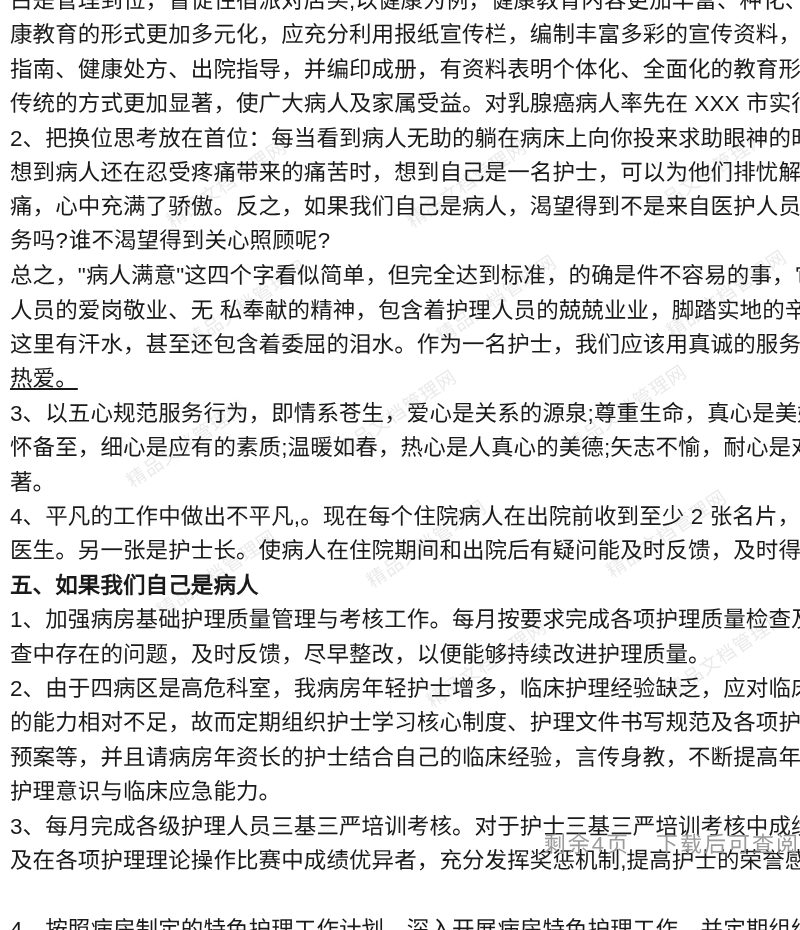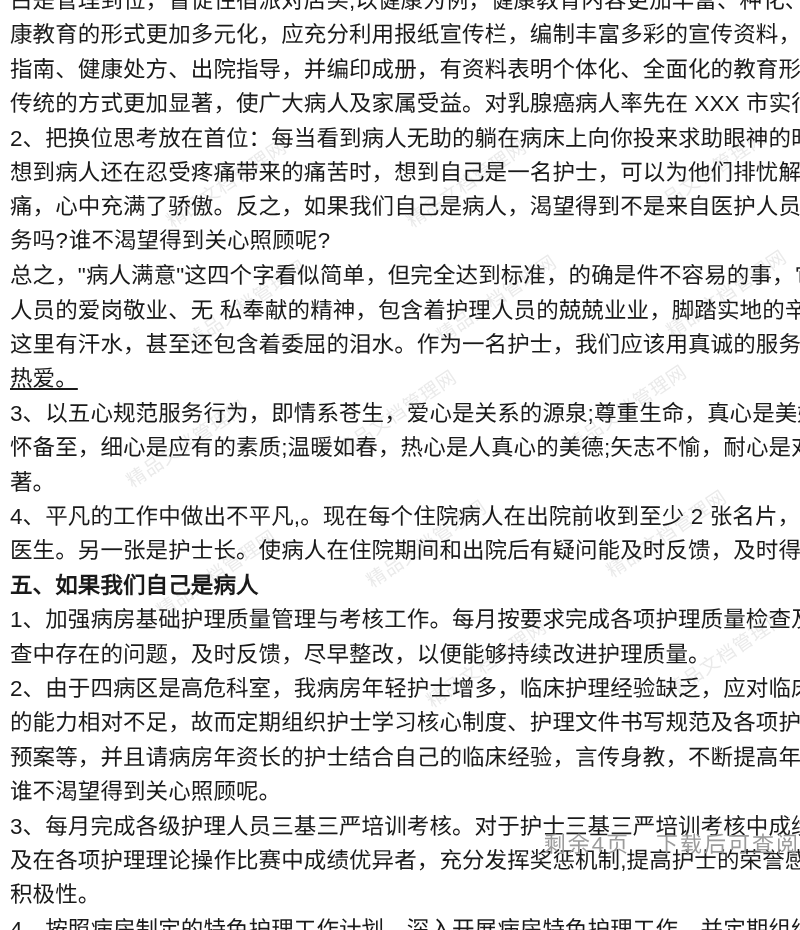--- a/index.html
+++ b/index.html
@@ -129,24 +129,23 @@
       <div class="doc-line" style="top: 431.2px;">怀备至，细心是应有的素质;温暖如春，热心是人真心的美德;矢志不愉，耐心是对事业的执</div>
       <div class="doc-line" style="top: 465.6px;">著。</div>
       <div class="doc-line" style="top: 500px;">4、平凡的工作中做出不平凡,。现在每个住院病人在出院前收到至少 2 张名片，一张是主诊</div>
       <div class="doc-line" style="top: 534.4px;">医生。另一张是护士长。使病人在住院期间和出院后有疑问能及时反馈，及时得到指导。</div>
       <div class="doc-line bold" style="top: 568.8px;">五、如果我们自己是病人</div>
       <div class="doc-line" style="top: 603.2px;">1、加强病房基础护理质量管理与考核工作。每月按要求完成各项护理质量检查及上报对检</div>
       <div class="doc-line" style="top: 637.6px;">查中存在的问题，及时反馈，尽早整改，以便能够持续改进护理质量。</div>
       <div class="doc-line" style="top: 672px;">2、由于四病区是高危科室，我病房年轻护士增多，临床护理经验缺乏，应对临床突发事件</div>
       <div class="doc-line" style="top: 706.4px;">的能力相对不足，故而定期组织护士学习核心制度、护理文件书写规范及各项护理风险紧急</div>
       <div class="doc-line" style="top: 740.8px;">预案等，并且请病房年资长的护士结合自己的临床经验，言传身教，不断提高年轻护士安全</div>
-      <div class="doc-line" style="top: 775.2px;">谁不渴望得到关心照顾呢。</div>
+      <div class="doc-line" style="top: 775.2px;">护理意识与临床应急能力。</div>
       <div class="doc-line" style="top: 809.6px;">3、每月完成各级护理人员三基三严培训考核。对于护士三基三严培训考核中成绩不合格者</div>
       <div class="doc-line" style="top: 844px;">及在各项护理理论操作比赛中成绩优异者，充分发挥奖惩机制,提高护士的荣誉感及工作的</div>
-      <div class="doc-line" style="top: 878.4px;">积极性。</div>
       <div class="doc-line" style="top: 912.8px;">4、按照病房制定的特色护理工作计划，深入开展病房特色护理工作。并定期组织病房护理</div>
     </div>
 
   <div id="page-footer-notice">
     <span>剩余4页</span><span class="footer-gap"></span><span>下载后可查阅</span>
   </div>
 
 </div>
 
 </body></html>

